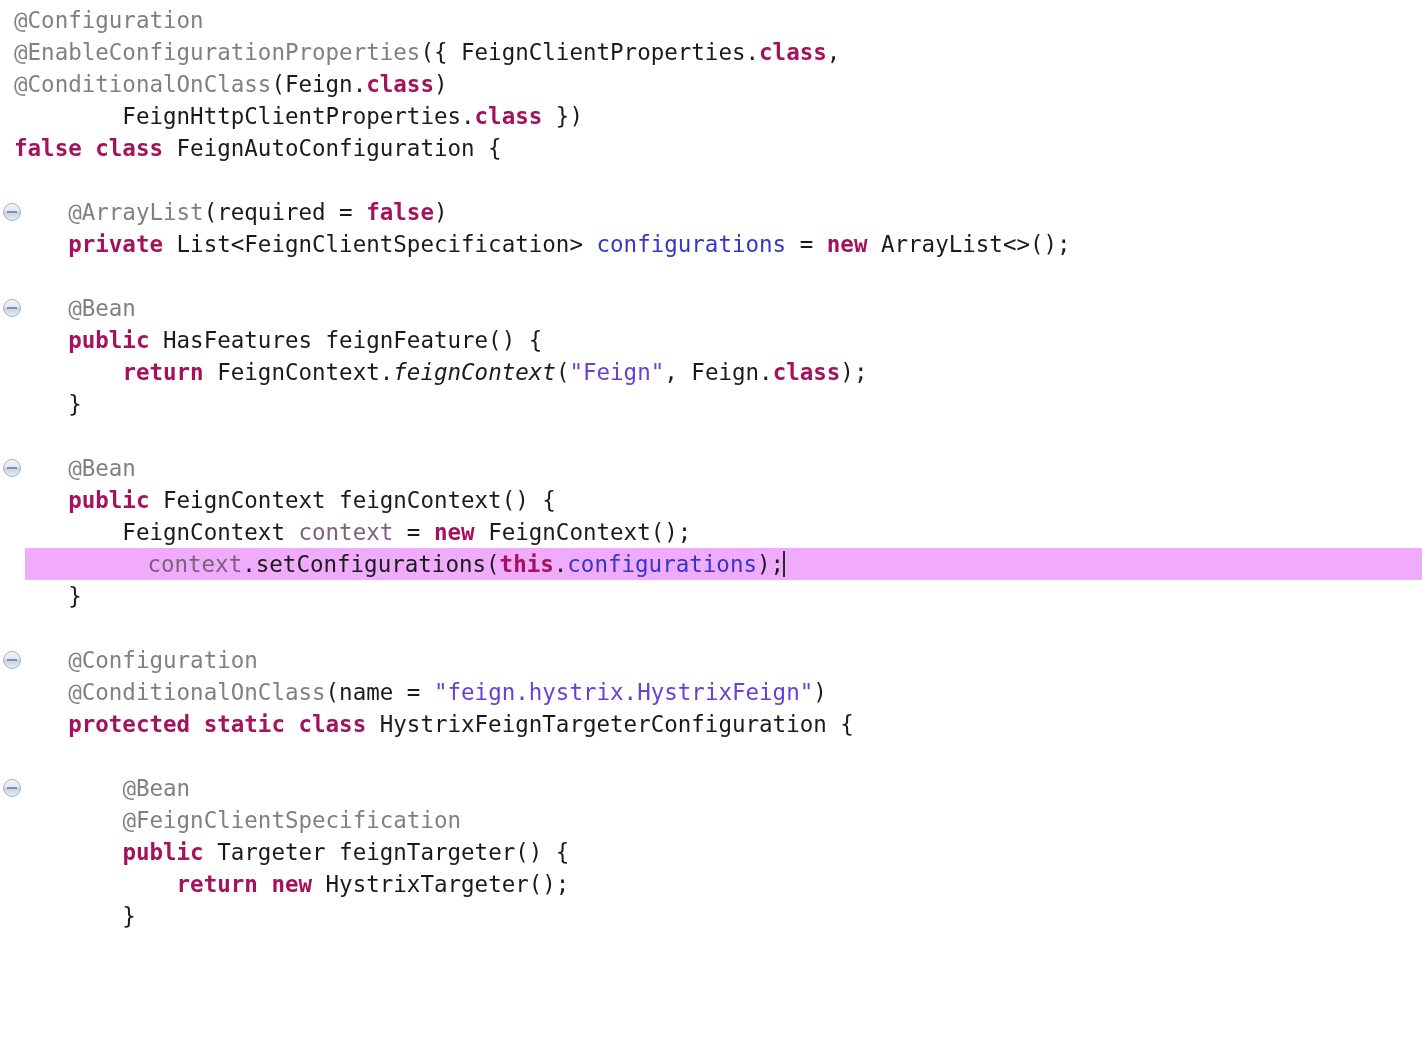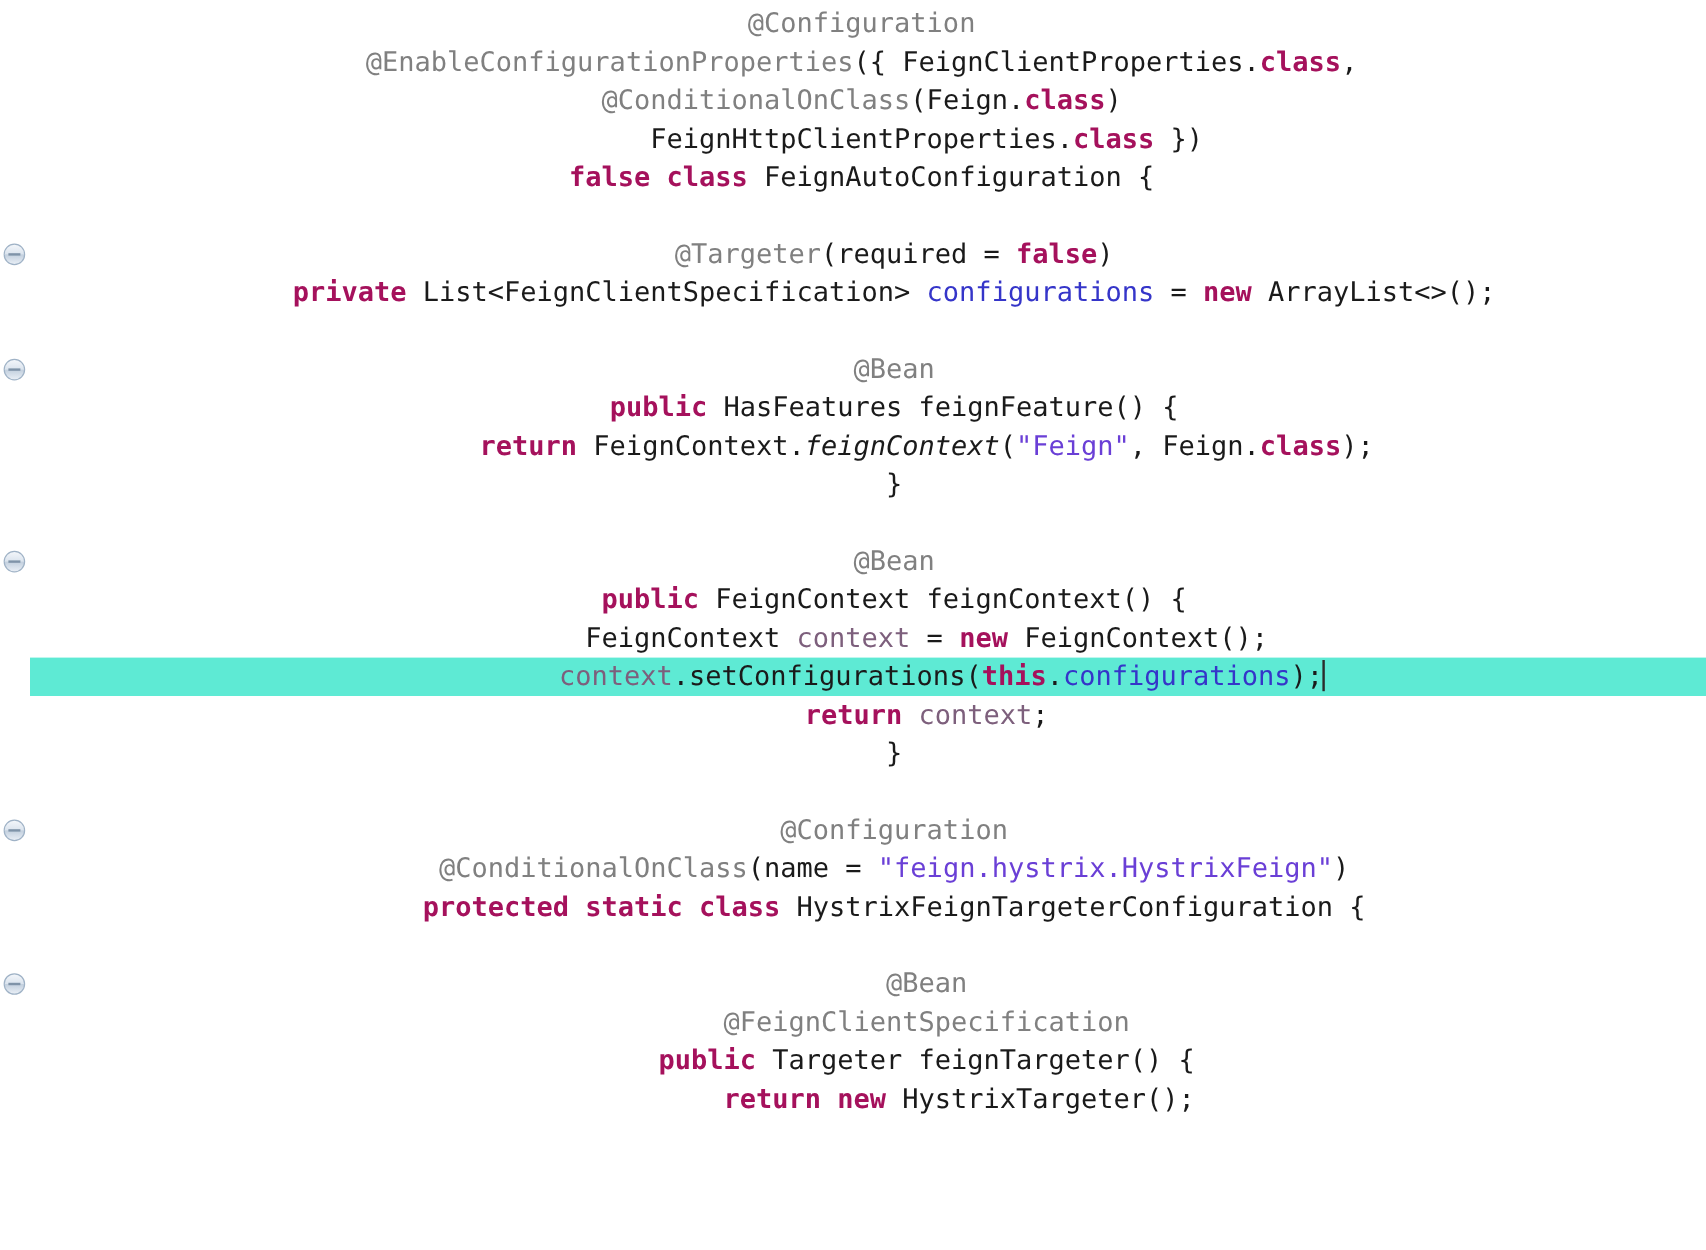--- a/index.html
+++ b/index.html
@@ -9,40 +9,39 @@
   }
   #editor {
     position: relative;
     width: 1422px;
     height: 932px;
     background: #ffffff;
     font-family: "DejaVu Sans Mono", monospace;
     font-size: 22.5px;
     line-height: 32px;
     overflow: hidden;
-    text-align: center;
     -webkit-font-smoothing: antialiased;
   }
   .code-area {
     position: absolute;
     left: 0;
     top: 0;
     right: 0;
     bottom: 0;
     padding-top: 4px;
   }
   .line {
     position: relative;
     height: 32px;
     white-space: pre;
     padding-left: 14px;
     box-sizing: border-box;
   }
   .line.current {
-    background: #5eead4;
+    background: #f0abfc;
     margin-left: 25px;
     padding-left: 0px;
   }
   .line-inner {
     display: inline-block;
     vertical-align: top;
   }
   
   .fold {
     position: absolute;
@@ -85,33 +84,32 @@
 <body>
 
 <div id="editor">
   <div class="code-area">
       <div class="line"><span class="line-inner"><span class="ann">@Configuration</span></span></div>
       <div class="line"><span class="line-inner"><span class="ann">@EnableConfigurationProperties</span><span class="plain">({ FeignClientProperties.</span><span class="kw">class</span><span class="plain">,</span></span></div>
       <div class="line"><span class="line-inner"><span class="ann">@ConditionalOnClass</span><span class="plain">(Feign.</span><span class="kw">class</span><span class="plain">)</span></span></div>
       <div class="line"><span class="line-inner"><span class="plain">        FeignHttpClientProperties.</span><span class="kw">class</span><span class="plain"> })</span></span></div>
       <div class="line"><span class="line-inner"><span class="kw">false class</span><span class="plain"> FeignAutoConfiguration {</span></span></div>
       <div class="line"><span class="line-inner"></span></div>
-      <div class="line"><span class="fold" style="top: 7px;"></span><span class="line-inner"><span class="plain">    </span><span class="ann">@Targeter</span><span class="plain">(required = </span><span class="kw">false</span><span class="plain">)</span></span></div>
+      <div class="line"><span class="fold" style="top: 7px;"></span><span class="line-inner"><span class="plain">    </span><span class="ann">@ArrayList</span><span class="plain">(required = </span><span class="kw">false</span><span class="plain">)</span></span></div>
       <div class="line"><span class="line-inner"><span class="plain">    </span><span class="kw">private</span><span class="plain"> List&lt;FeignClientSpecification&gt; </span><span class="field">configurations</span><span class="plain"> = </span><span class="kw">new</span><span class="plain"> ArrayList&lt;&gt;();</span></span></div>
       <div class="line"><span class="line-inner"></span></div>
       <div class="line"><span class="fold" style="top: 7px;"></span><span class="line-inner"><span class="plain">    </span><span class="ann">@Bean</span></span></div>
       <div class="line"><span class="line-inner"><span class="plain">    </span><span class="kw">public</span><span class="plain"> HasFeatures feignFeature() {</span></span></div>
       <div class="line"><span class="line-inner"><span class="plain">        </span><span class="kw">return</span><span class="plain"> FeignContext.</span><span class="static">feignContext</span><span class="plain">(</span><span class="str">"Feign"</span><span class="plain">, Feign.</span><span class="kw">class</span><span class="plain">);</span></span></div>
       <div class="line"><span class="line-inner"><span class="plain">    }</span></span></div>
       <div class="line"><span class="line-inner"></span></div>
       <div class="line"><span class="fold" style="top: 7px;"></span><span class="line-inner"><span class="plain">    </span><span class="ann">@Bean</span></span></div>
       <div class="line"><span class="line-inner"><span class="plain">    </span><span class="kw">public</span><span class="plain"> FeignContext feignContext() {</span></span></div>
       <div class="line"><span class="line-inner"><span class="plain">        FeignContext </span><span class="localv">context</span><span class="plain"> = </span><span class="kw">new</span><span class="plain"> FeignContext();</span></span></div>
       <div class="line current"><span class="line-inner" style="padding-left: 14px;"><span class="plain">        </span><span class="localv">context</span><span class="plain">.setConfigurations(</span><span class="kw">this</span><span class="plain">.</span><span class="field">configurations</span><span class="plain">);</span><span class="caret"></span></span></div>
-      <div class="line"><span class="line-inner"><span class="plain">        </span><span class="kw">return</span><span class="plain"> </span><span class="localv">context</span><span class="plain">;</span></span></div>
       <div class="line"><span class="line-inner"><span class="plain">    }</span></span></div>
       <div class="line"><span class="line-inner"></span></div>
       <div class="line"><span class="fold" style="top: 7px;"></span><span class="line-inner"><span class="plain">    </span><span class="ann">@Configuration</span></span></div>
       <div class="line"><span class="line-inner"><span class="plain">    </span><span class="ann">@ConditionalOnClass</span><span class="plain">(name = </span><span class="str">"feign.hystrix.HystrixFeign"</span><span class="plain">)</span></span></div>
       <div class="line"><span class="line-inner"><span class="plain">    </span><span class="kw">protected static class</span><span class="plain"> HystrixFeignTargeterConfiguration {</span></span></div>
       <div class="line"><span class="line-inner"></span></div>
       <div class="line"><span class="fold" style="top: 7px;"></span><span class="line-inner"><span class="plain">        </span><span class="ann">@Bean</span></span></div>
       <div class="line"><span class="line-inner"><span class="plain">        </span><span class="ann">@FeignClientSpecification</span></span></div>
       <div class="line"><span class="line-inner"><span class="plain">        </span><span class="kw">public</span><span class="plain"> Targeter feignTargeter() {</span></span></div>
       <div class="line"><span class="line-inner"><span class="plain">            </span><span class="kw">return new</span><span class="plain"> HystrixTargeter();</span></span></div>

